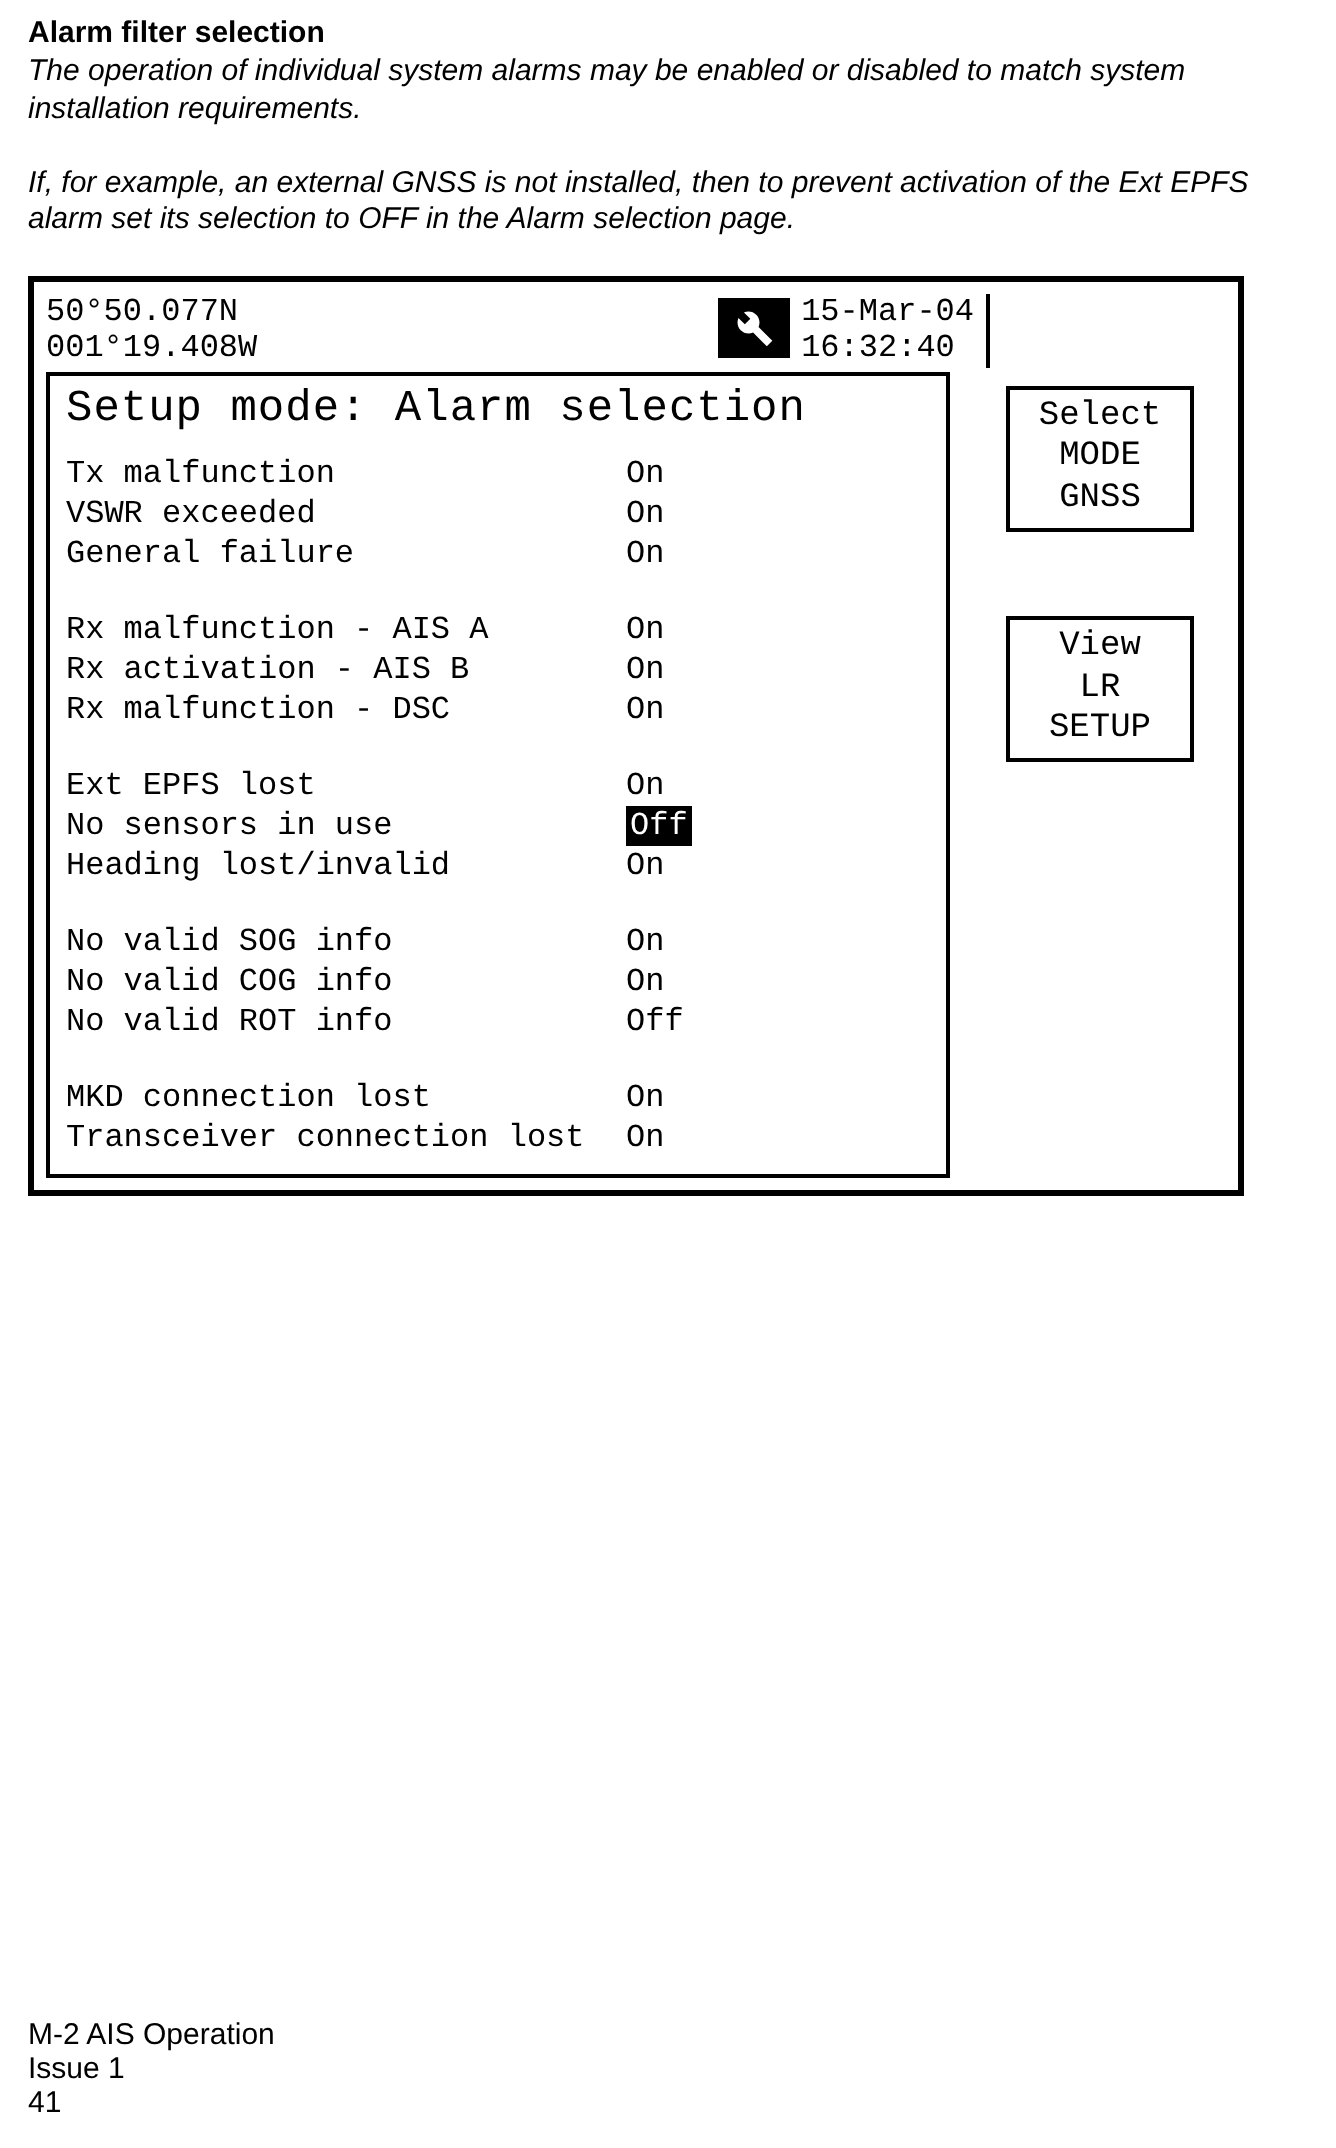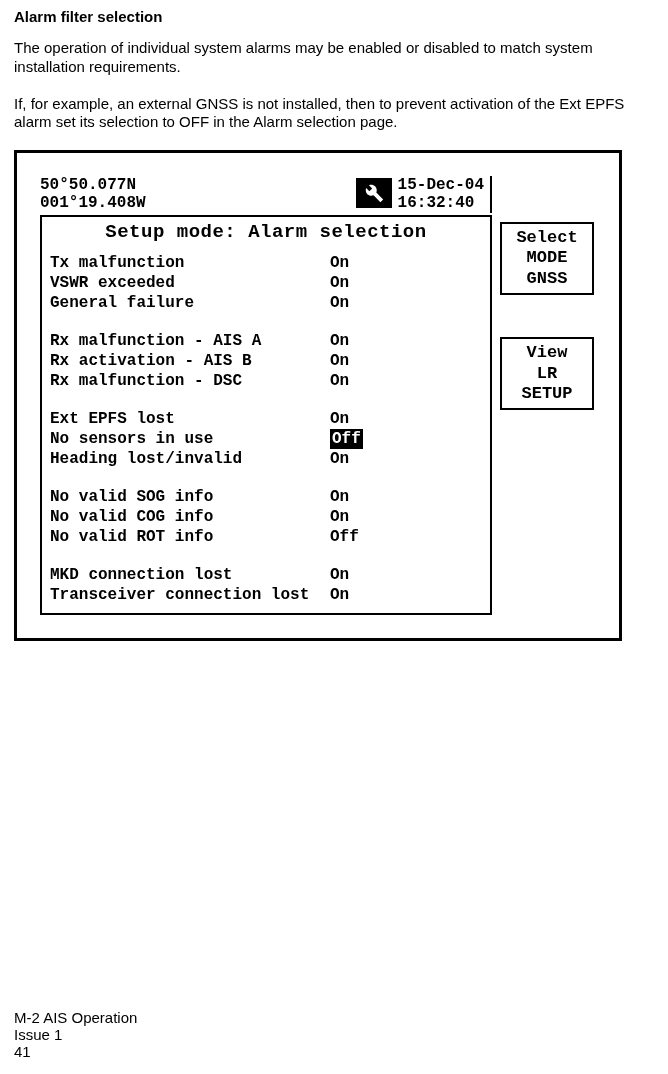--- a/index.html
+++ b/index.html
@@ -11,37 +11,37 @@
       height: 1074px;
       position: relative;
       background: #fff;
       color: #000;
     }
     .page {
       padding: 8px 10px 0 14px;
     }
     .heading {
       font-weight: bold;
-      margin-bottom: 14px;
+      margin-bottom: 2px;
     }
     .para {
       line-height: 1.25;
       margin-bottom: 18px;
+      font-style: italic;
     }
     .screenshot-wrap {
       display: flex;
       gap: 0;
       align-items: flex-start;
       border: 3px solid #000;
       width: 608px;
-      padding: 23px;
+      padding: 6px;
       box-sizing: border-box;
       font-family: "Courier New", monospace;
       font-size: 16px;
-      font-weight: bold;
     }
     .left-col {
       flex: 1;
     }
     .topbar {
       display: flex;
       align-items: flex-start;
       gap: 6px;
       line-height: 1.15;
       width: 100%;
@@ -68,22 +68,21 @@
       padding-right: 6px;
     }
     .inner-box {
       border: 2px solid #000;
       margin-top: 2px;
       padding: 4px 8px 8px 8px;
       width: 452px;
       box-sizing: border-box;
     }
     .inner-title {
-      font-size: 19px;
-      text-align: center;
+      font-size: 22px;
       margin-bottom: 10px;
       letter-spacing: 0.5px;
     }
     .alarm-row {
       display: flex;
       line-height: 1.25;
       align-items: center;
     }
     .alarm-label {
       width: 280px;
@@ -136,21 +135,21 @@
   <div class="screenshot-wrap">
     <div class="left-col">
       <div class="topbar">
         <div class="coords"><span>50°50.077N</span>
 <span>001°19.408W</span></div>
         <div class="wrench-box">
           <svg width="22" height="22" viewBox="0 0 24 24">
               <path d="M22 19l-7.5-7.5c.3-.8.5-1.6.5-2.5 0-3.3-2.7-6-6-6-.9 0-1.7.2-2.5.5L10 7l-3 3-3.5-3.5C3.2 7.3 3 8.1 3 9c0 3.3 2.7 6 6 6 .9 0 1.7-.2 2.5-.5L19 22l3-3z"></path>
             </svg>
         </div>
-        <div class="datetime"><span>15-Dec-04</span>
+        <div class="datetime"><span>15-Mar-04</span>
 <span>16:32:40</span></div>
       </div>
 
       <div class="inner-box">
         <div class="inner-title">Setup mode: Alarm selection</div>
 
         <div class="alarm-row">
             <span class="alarm-label">Tx malfunction</span>
             <span class="alarm-value">On</span>
           </div>

